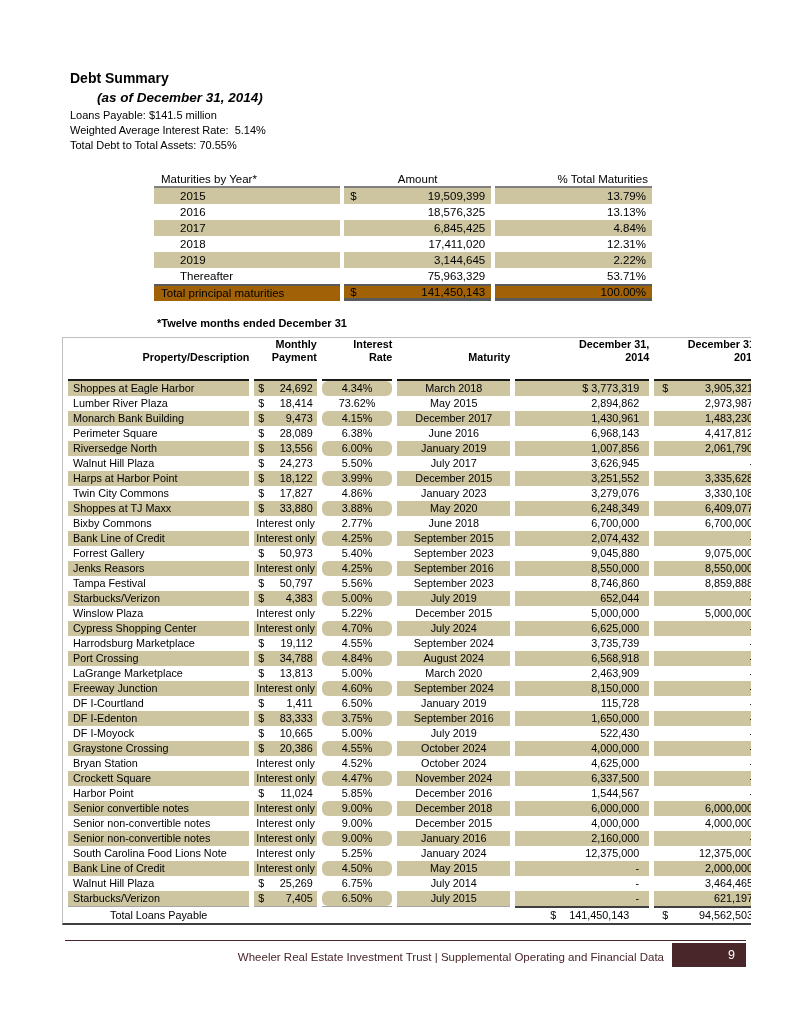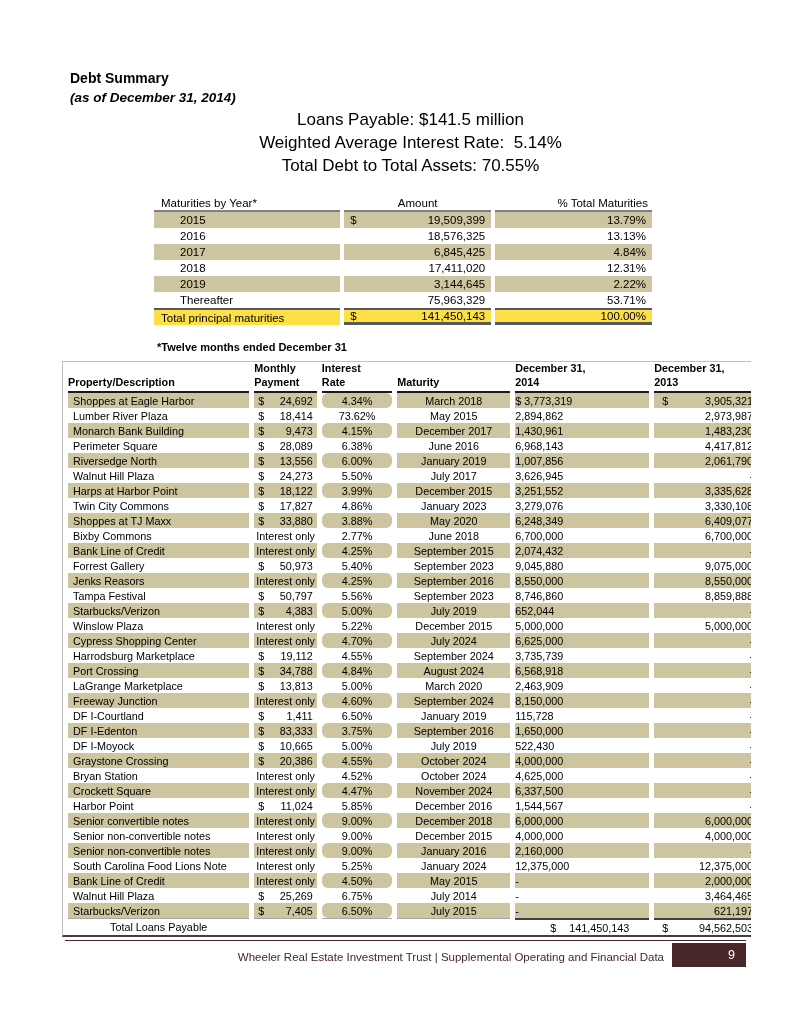--- a/index.html
+++ b/index.html
@@ -9,22 +9,22 @@
     width:751px; height:1034px;
     background:#ffffff;
     font-family:"Liberation Sans", sans-serif;
     color:#000;
     overflow:hidden;
   }
 
   
   .title-block { padding-top:68px; margin-left:70px; }
   .doc-title   { font-size:14px; font-weight:bold; line-height:1.45; }
-  .doc-subtitle{ font-size:13.5px; font-style:italic; font-weight:bold; line-height:1.45; }
-  .info-line   { font-size:17px; line-height:1.36; white-space:pre;text-align:center; }
+  .doc-subtitle{ font-size:13.5px; font-style:italic; font-weight:bold; line-height:1.45;margin-left:27px; }
+  .info-line   { font-size:11px; line-height:1.36; white-space:pre; }
 
   
   .maturities-wrap { margin:18px 0 7px 150px; width:506px; }
   table.maturities {
     width:100%; table-layout:fixed;
     border-collapse:separate; border-spacing:4px 0;
     font-size:11.5px;
   }
   table.maturities th {
     font-weight:normal; vertical-align:bottom;
@@ -34,50 +34,50 @@
   table.maturities td { height:16px; vertical-align:middle; white-space:nowrap; }
   .m-h-label { text-align:left; padding-left:7px; }
   .m-h-amt   { text-align:center; }
   .m-h-pct   { text-align:right; padding-right:4px; }
   .m-lab { text-align:left; padding-left:26px; }
   .m-lab.tot { padding-left:7px; }
   .m-pct { text-align:right; padding-right:6px; }
   .split { display:flex; justify-content:space-between; align-items:baseline; }
   .m-amt .split { padding:0 6px; }
   table.maturities tbody tr:nth-child(odd) td { background:#cdc59f; }
-  table.maturities tr.total td { background:#fde047; border-top:2px solid #595959; }
+  table.maturities tr.total td { background:#a16207; border-top:2px solid #595959; }
   table.maturities tr.total td.m-amt,
   table.maturities tr.total td.m-pct { border-bottom:3px solid #595959; }
   .footnote { margin:16px 0 0 157px; font-size:11px; font-weight:bold; }
 
   
   .loans-wrap {
     margin:8px 0 0 62px; width:702px;
     border:1px solid #bfbfbf;
     border-bottom:2px solid #3f3f3f;
   }
   table.loans {
     width:100%; table-layout:fixed;
     border-collapse:separate; border-spacing:5px 0;
     font-size:10.8px;
   }
   table.loans th {
     font-weight:bold; vertical-align:bottom;
     border-bottom:2px solid #1a1a1a;
-    height:31px; padding-bottom:2px; line-height:1.25;
-    text-align:left;
+    height:31px; padding-bottom:14px; line-height:1.25;
+    text-align:right;
   }
   table.loans td { height:15px; vertical-align:middle; white-space:nowrap; overflow:hidden; }
   table.loans tbody tr:nth-child(odd) td { background:#cdc59f; }
   .c-name { text-align:left; padding-left:5px; }
   .c-pay .split { padding:0 4px; }
   .c-pay .io { display:block; text-align:center; }
   .c-rate { text-align:center;border-radius:6px; }
   .c-mat  { text-align:center; }
-  .c-14   { text-align:left; padding-right:10px; }
+  .c-14   { text-align:right; padding-right:10px; }
   .c-13   { text-align:right; padding-right:5px; }
   .c-13 .split { padding-left:8px; padding-right:0; }
   table.loans tfoot td { height:17px; border-top:1px solid #a6a6a6; }
   table.loans tfoot td.c-14,
   table.loans tfoot td.c-13 { border-top:2px solid #404040; }
   .c-14 .split { padding-left:35px; padding-right:10px; }
   .t-label { text-align:center; }
 
   
   .footer {

